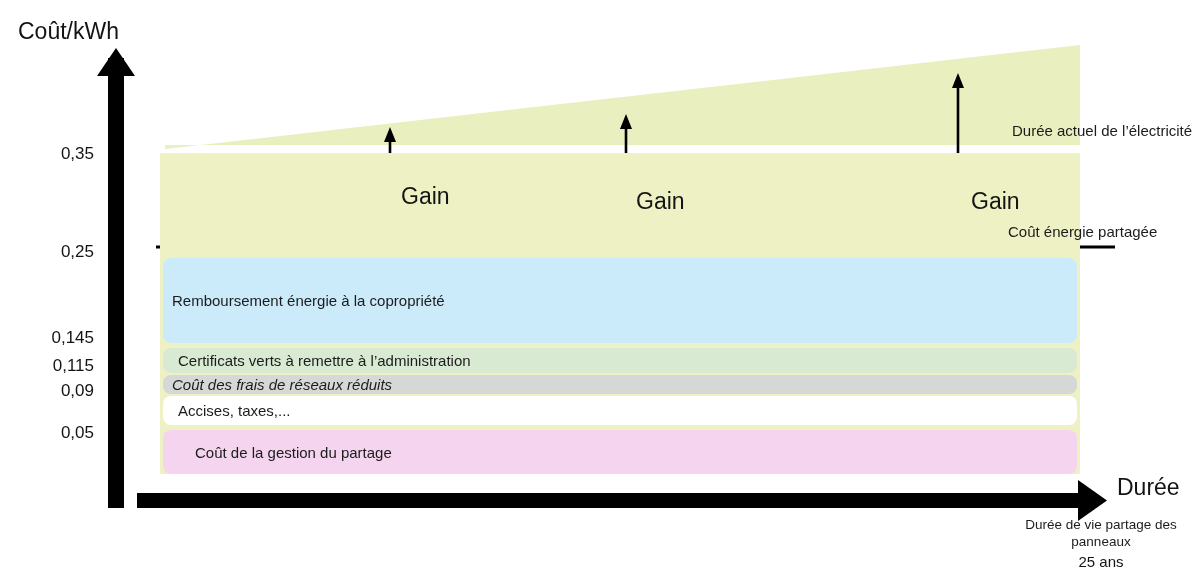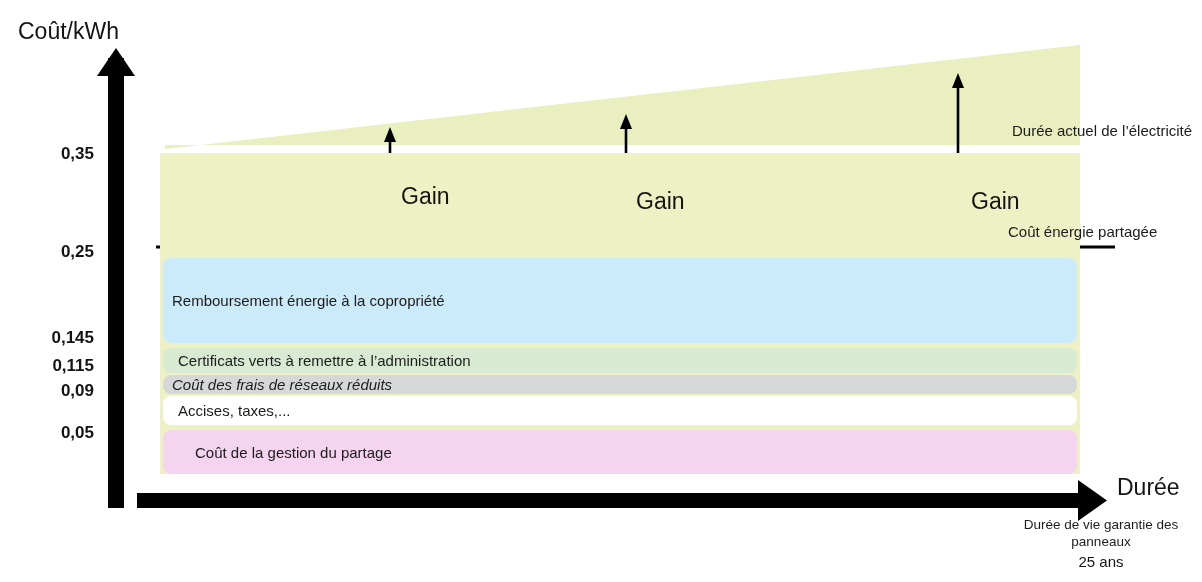--- a/index.html
+++ b/index.html
@@ -39,21 +39,20 @@
   #y-axis-title { left: 18px; top: 18px; }
   #x-axis-title { left: 1117px; top: 474px; }
 
   .tick-label {
     position: absolute;
     font-size: 17px;
     color: #141414;
     text-align: right;
     width: 80px;
     white-space: nowrap;
-    font-weight: bold;
   }
 
   
   #band-stack {
     position: absolute;
     left: 160px;
     top: 153px;
     width: 920px;
     height: 321px;
     background: #edf1c3;
@@ -184,16 +183,16 @@
   <div class="tick-label" style="left:14px; top:381px;">0,09</div>
   <div class="tick-label" style="left:14px; top:423px;">0,05</div>
 
   <div class="gain-label" style="left:401px; top:183px;">Gain</div>
   <div class="gain-label" style="left:636px; top:188px;">Gain</div>
   <div class="gain-label" style="left:971px; top:188px;">Gain</div>
 
   <div class="side-note" id="note-current-cost">Durée actuel de l’électricité</div>
   <div class="side-note" id="note-shared-cost">Coût énergie partagée</div>
 
-  <div id="caption-lifetime">Durée de vie garantie des panneaux</div>
+  <div id="caption-lifetime">Durée de vie partage des panneaux</div>
   <div id="caption-years">25 ans</div>
 
 </div>
 
 </body></html>

